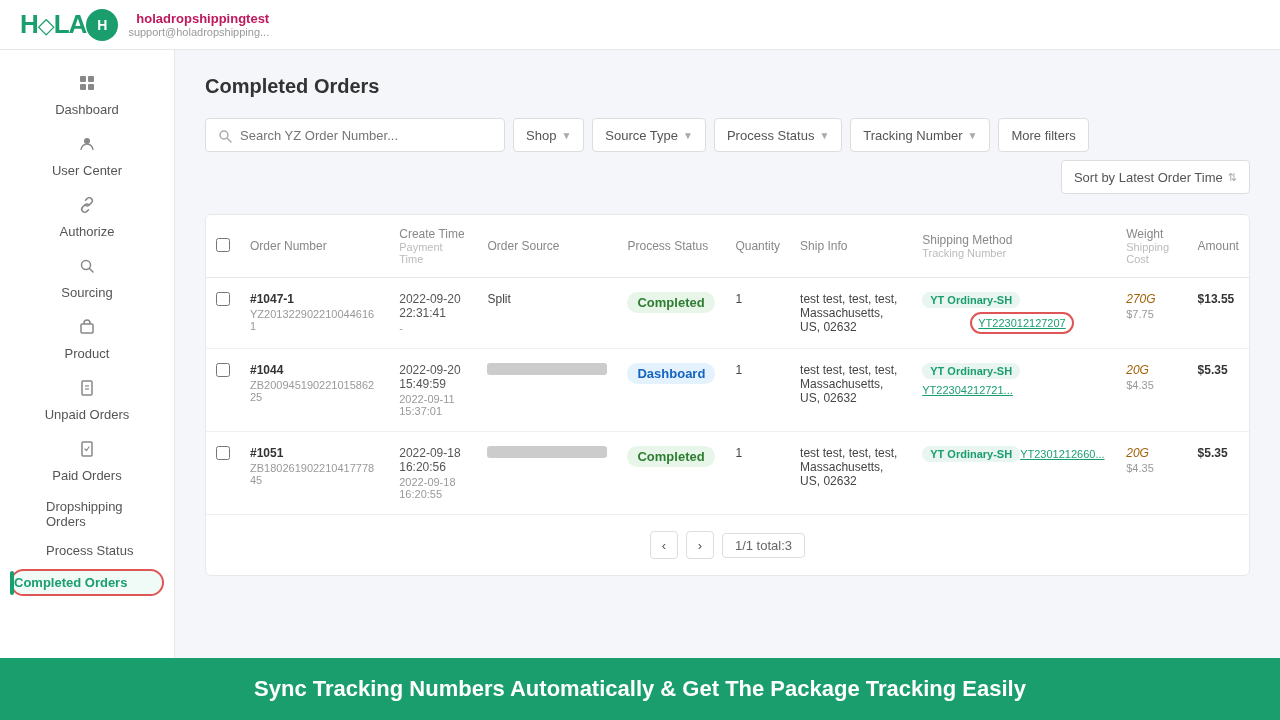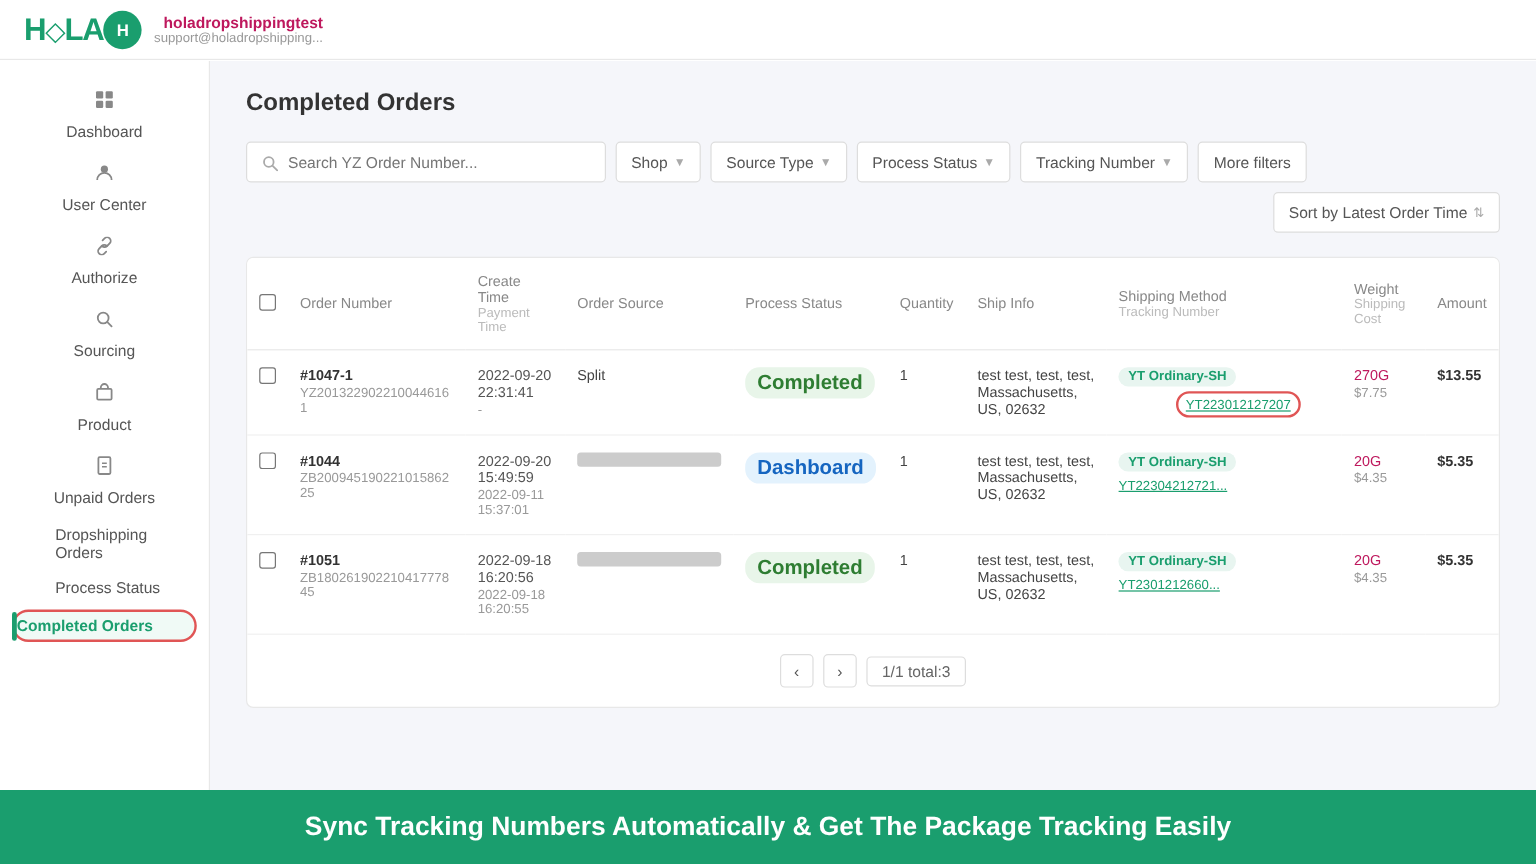--- a/index.html
+++ b/index.html
@@ -49,29 +49,29 @@
     tbody tr { border-bottom: 1px solid #f0f0f0; }
     tbody td { padding: 14px 10px; font-size: 12px; color: #444; vertical-align: top; }
     .checkbox-col { width: 30px; }
     input[type="checkbox"] { width: 14px; height: 14px; cursor: pointer; }
 
     .order-num { font-weight: 600; color: #333; font-size: 12px; }
     .order-id { font-size: 11px; color: #999; margin-top: 2px; }
     .time { font-size: 12px; color: #555; }
     .time-sub { font-size: 11px; color: #999; margin-top: 2px; }
 
-    .status-badge { display: inline-block; padding: 3px 10px; border-radius: 12px; font-size: 17px; font-weight: 600; }
+    .status-badge { display: inline-block; padding: 3px 10px; border-radius: 12px; font-size: 13px; font-weight: 600; }
     .status-completed { background: #e8f5e9; color: #2e7d32; }
     .status-dispatched { background: #e3f2fd; color: #1565c0; }
 
     .ship-method { display: inline-block; background: #e8f5f0; color: #1a9e6e; padding: 2px 8px; border-radius: 10px; font-size: 11px; font-weight: 600; margin-bottom: 4px; }
     .tracking-num { font-size: 11px; color: #1a9e6e; text-decoration: underline; cursor: pointer; }
     .tracking-highlighted { background: transparent; border: 2px solid #e05555; border-radius: 20px; padding: 2px 6px; display: inline-block; margin-left: 48px; }
 
-    .weight { font-size: 12px; color: #be185d; }
+    .weight { font-size: 12px; color: #a16207; font-style: italic; }
     .cost { font-size: 11px; color: #999; margin-top: 2px; }
     .amount { font-size: 12px; font-weight: 600; color: #333; }
 
     .blurred-source { display: inline-block; width: 120px; height: 12px; background: #ccc; border-radius: 3px; }
 
     
     .pagination { display: flex; align-items: center; justify-content: center; gap: 8px; padding: 16px; }
     .page-btn { width: 28px; height: 28px; border: 1px solid #ddd; border-radius: 4px; background: #fff; cursor: pointer; display: flex; align-items: center; justify-content: center; font-size: 13px; color: #555; }
     .page-info { font-size: 13px; color: #666; padding: 4px 12px; border: 1px solid #ddd; border-radius: 4px; background: #fff; }
 
@@ -149,20 +149,29 @@
     </div>
     <div class="sidebar-item">
       <span class="icon">
         <svg width="16" height="16" viewBox="0 0 16 16">
             <rect x="3" y="1" width="10" height="14" rx="1" stroke="#888" stroke-width="1.5" fill="none"></rect>
             <line x1="6" y1="6" x2="10" y2="6" stroke="#888" stroke-width="1.2"></line>
             <line x1="6" y1="9" x2="10" y2="9" stroke="#888" stroke-width="1.2"></line>
           </svg>
       </span>
       <span>Unpaid Orders</span>
+    </div>
+    <div class="sidebar-item">
+      <span class="icon">
+        <svg width="16" height="16" viewBox="0 0 16 16">
+            <rect x="3" y="1" width="10" height="14" rx="1" stroke="#888" stroke-width="1.5" fill="none"></rect>
+            <path d="M6 8l1.5 1.5L10 6" stroke="#888" stroke-width="1.2" fill="none" stroke-linecap="round" stroke-linejoin="round"></path>
+          </svg>
+      </span>
+      <span>Paid Orders</span>
     </div>
     <div class="sidebar-sub">Dropshipping Orders</div>
     <div class="sidebar-sub">Process Status</div>
     <div class="sidebar-sub active completed-orders-item circle-highlight" style="position:relative; margin: 4px 10px; border-radius: 20px;">Completed Orders</div>
   </div>
 
   <div class="main">
     <div class="page-title">Completed Orders</div>
 
     <div class="filter-bar">

